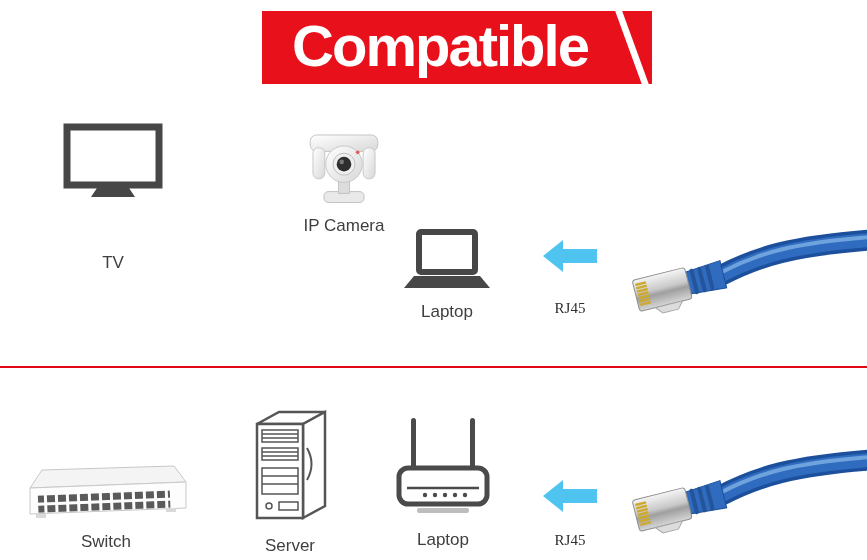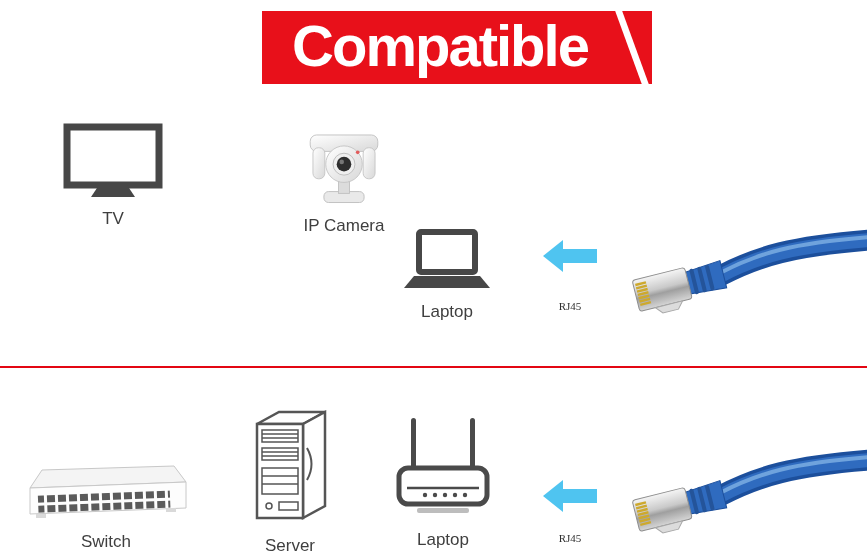--- a/index.html
+++ b/index.html
@@ -19,39 +19,39 @@
 
   
   .divider { position:absolute; left:0; top:366px; width:867px; height:2px;
              background:var(--divider,#e30613); }
 
   
   .device { position:absolute; display:flex; flex-direction:column; align-items:center; }
   .device svg { display:block; }
   .device-label { margin-top:8px; font-size:17px; color:var(--label,#3f3f3f); }
 
-  .dev-tv      { left:58px;  top:123px; width:110px; }
+  .dev-tv      { left:58px;  top:123px; width:110px;gap:44px; }
   .dev-camera  { left:298px; top:124px; width:92px;  }
   .dev-desktop { left:146px; top:231px; width:122px; }
   .dev-laptop  { left:403px; top:229px; width:88px;justify-content:space-between;  }
   .dev-laptop .device-label { margin-top:11px; }
   .dev-switch  { left:22px;  top:452px; width:168px; }
   .dev-switch .device-label { }
   .dev-server  { left:246px; top:410px; width:88px;  }
   .dev-router  { left:394px; top:416px; width:98px;  }
 
   
   .arrow { position:absolute; width:54px; height:36px; }
   .arrow-top    { left:543px; top:238px; }
   .arrow-bottom { left:543px; top:478px; }
   .arrow-shape { fill:var(--arrow,#4fc4f0); }
 
   
   .rj45-label { position:absolute; width:64px; text-align:center;
-                font-family:"Liberation Serif", serif; font-size:11px; color:#2f2f2f; }
+                font-family:"Liberation Serif", serif; font-size:15px; color:#2f2f2f; }
   .rj45-top    { left:538px; top:300px; }
   .rj45-bottom { left:538px; top:532px; }
 
   
   .cable { position:absolute; width:259px; height:135px; }
   .cable-top    { left:608px; top:210px; }
   .cable-bottom { left:608px; top:430px; }
 </style>
 </head>
 <body>

